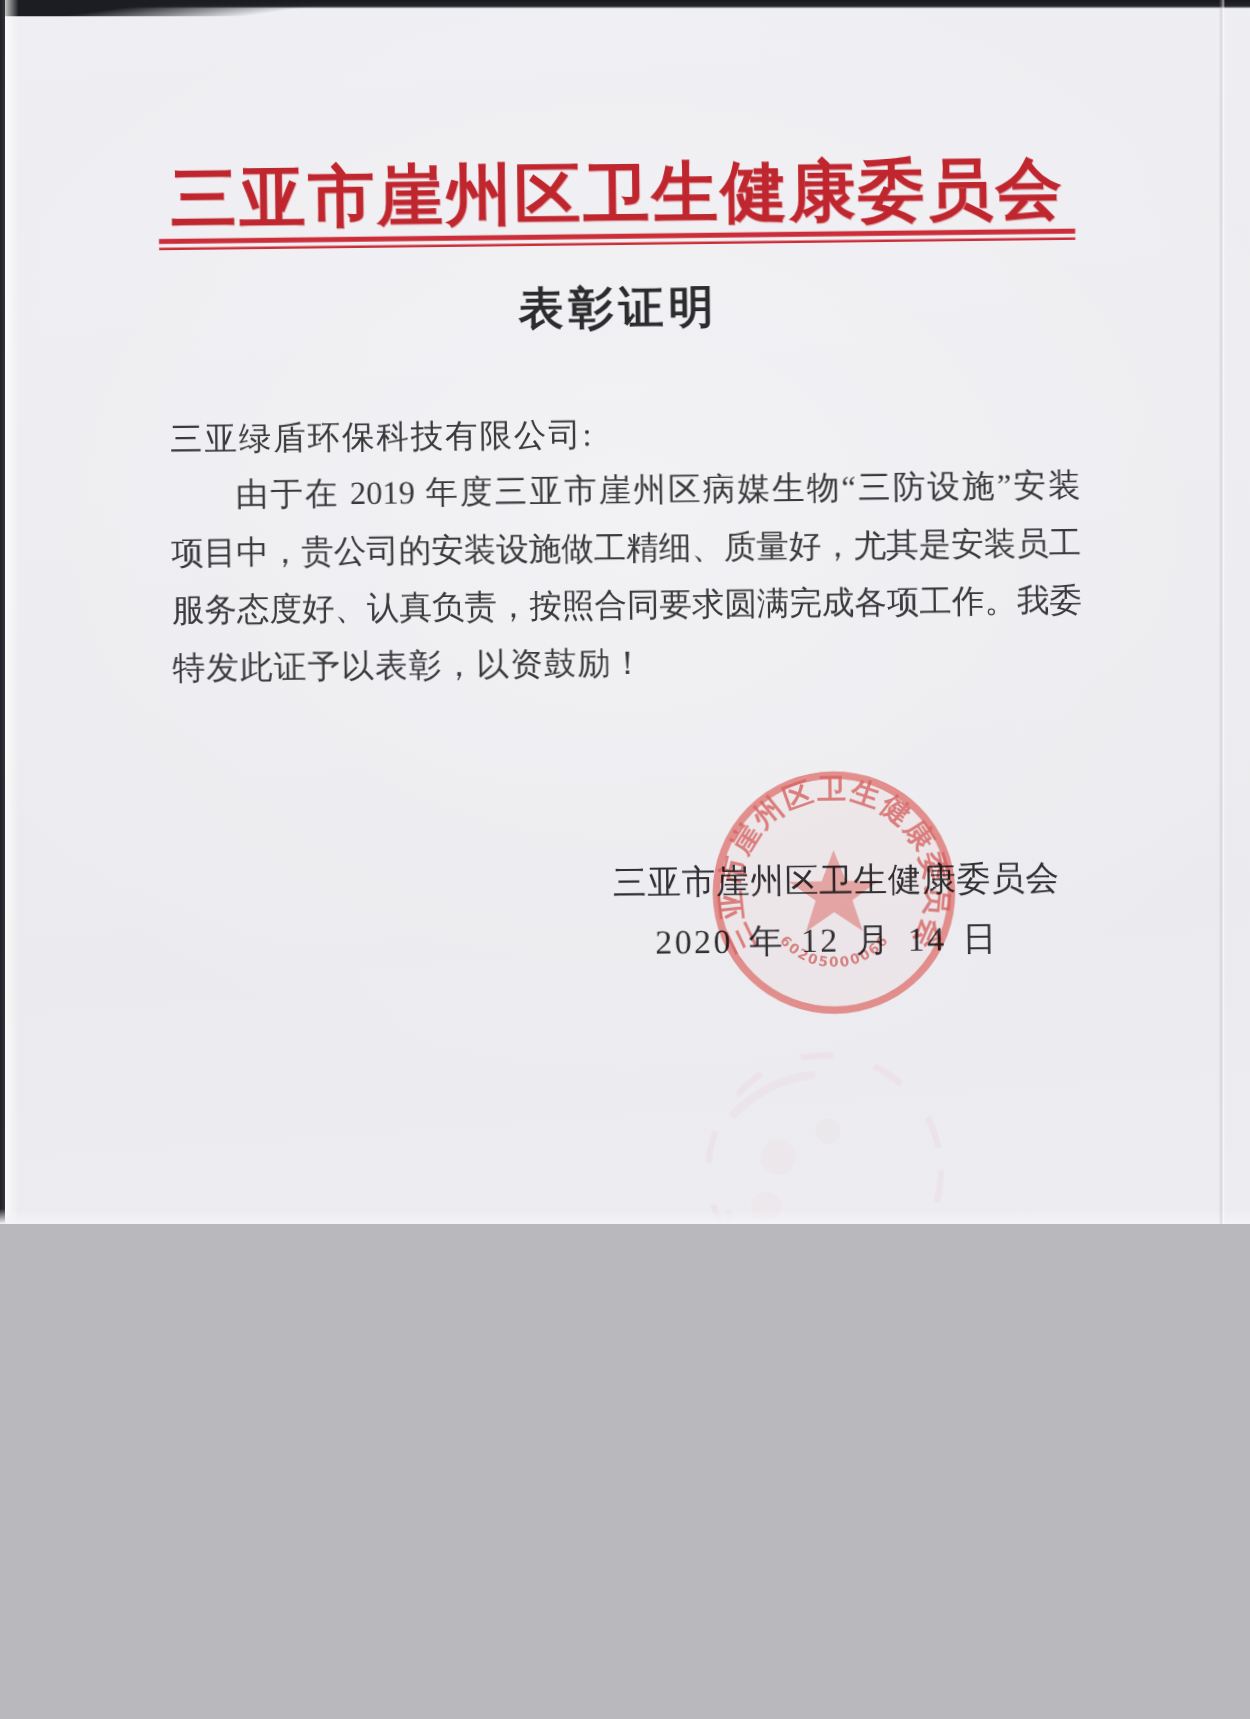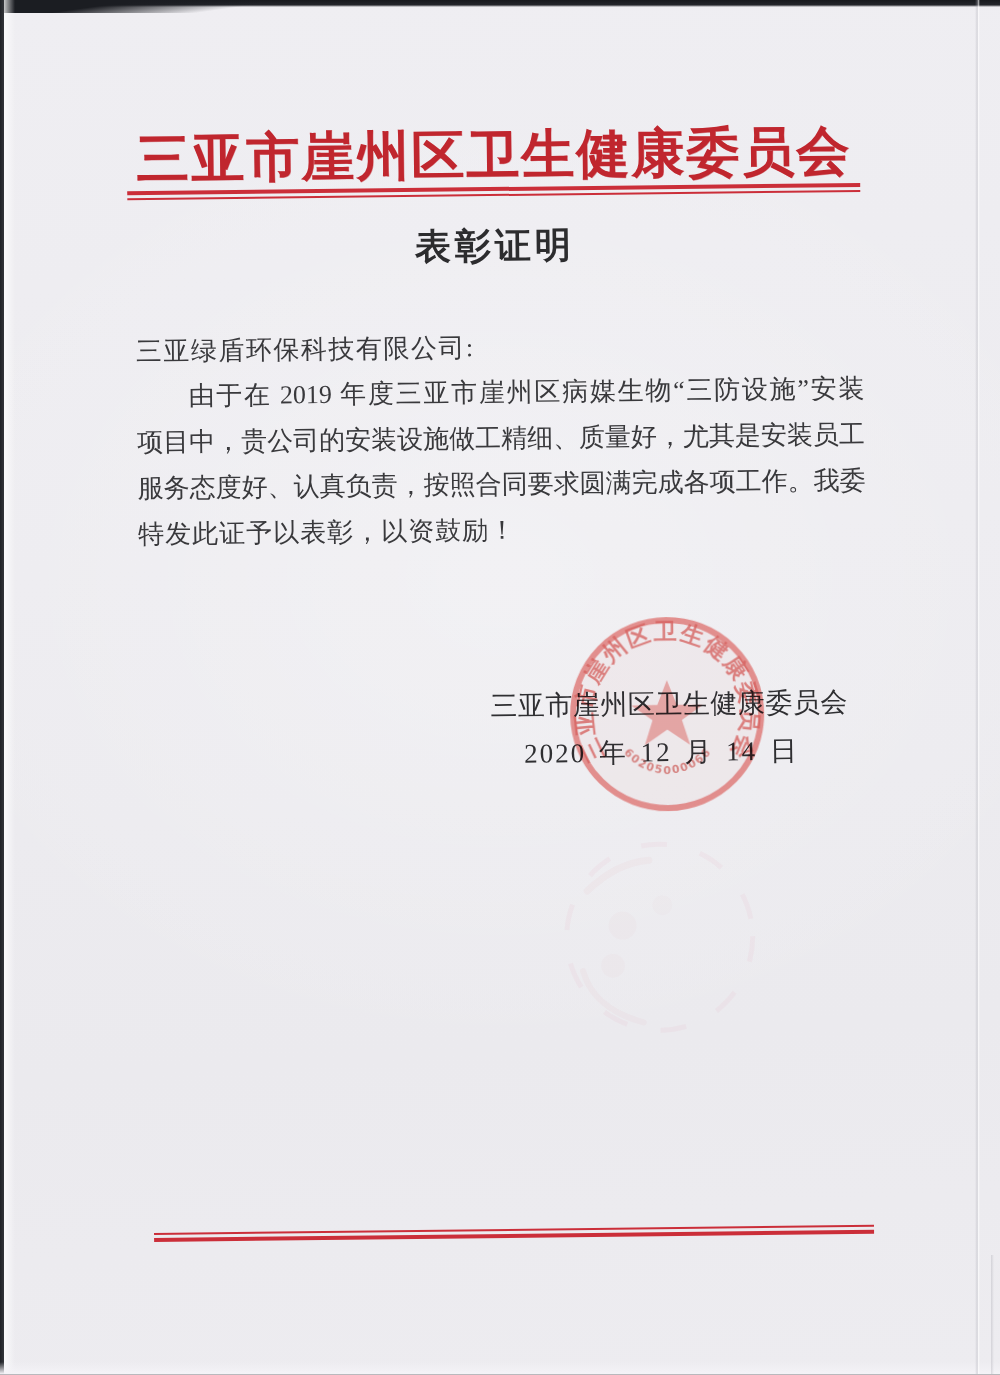--- a/index.html
+++ b/index.html
@@ -4,21 +4,21 @@
 <style>
   html, body {
     margin: 0; padding: 0;
     width: 1000px; height: 1375px;
     overflow: hidden;
     background: #b9b9bd;
     font-family: "Liberation Serif", "DejaVu Serif", serif;
   }
   .scan {
     position: absolute; inset: 0;
-    width: 1000px; height: 1374px;
+    width: 1000px; height: 979px;
     background:
       radial-gradient(ellipse 900px 700px at 50% 42%, rgba(255,255,255,0.28), rgba(255,255,255,0) 70%),
       linear-gradient(176deg, #efeef2 0%, #edecf0 40%, #ebeaee 75%, #edecf0 100%);
     overflow: hidden;
   }
   
   .edge-top {
     position: absolute; top: 0; left: 0; right: 0; height: 7px;
     background: linear-gradient(180deg, #17191d 0%, #24262b 70%, rgba(36,38,43,0) 100%);
   }

